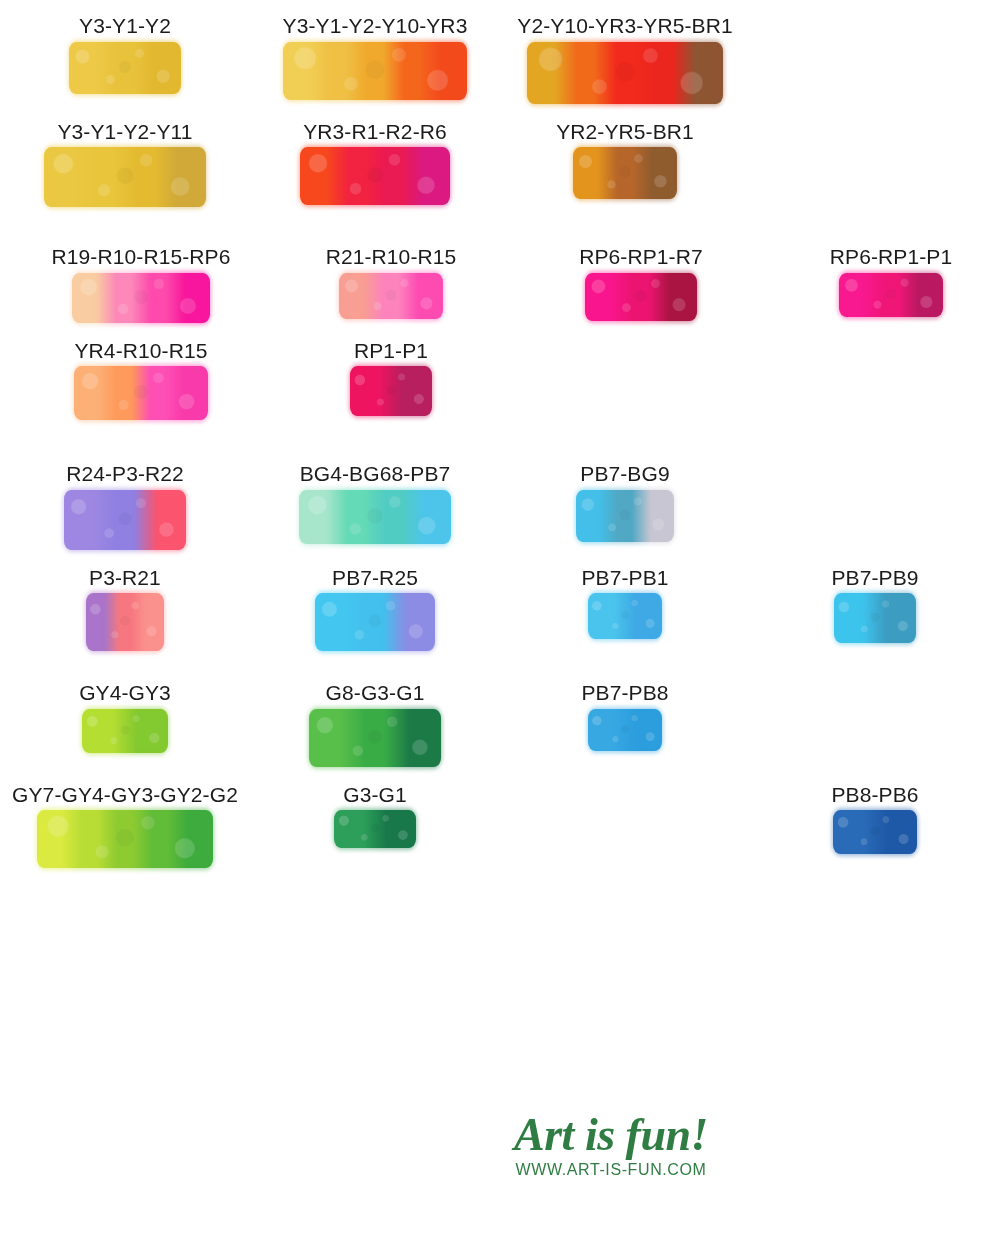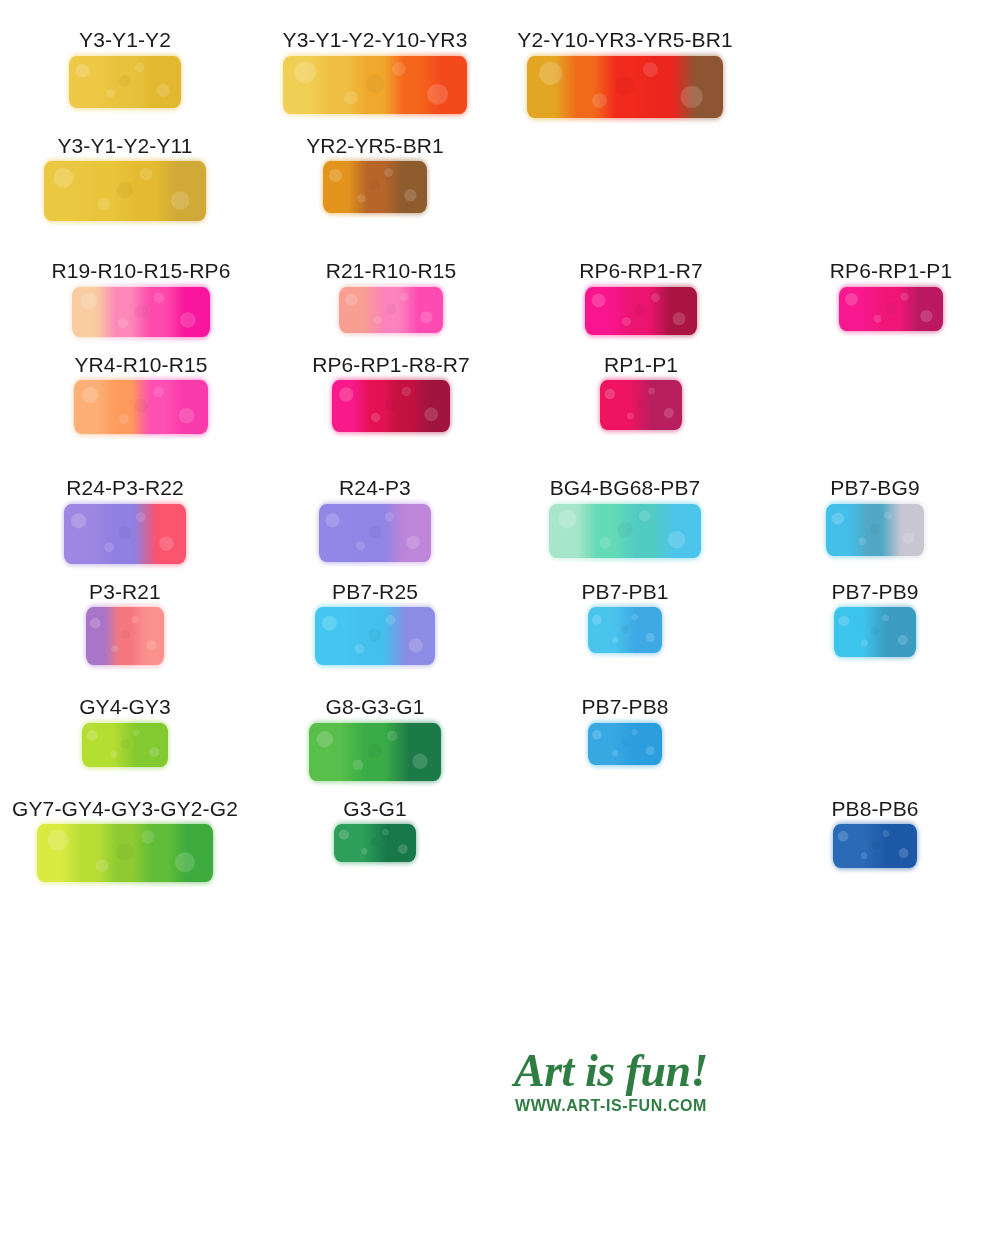--- a/index.html
+++ b/index.html
@@ -87,45 +87,45 @@
       radial-gradient(circle at 84% 66%, rgba(255,255,255,0.16) 0 6%, transparent 7%),
       radial-gradient(circle at 50% 48%, rgba(0,0,0,0.035) 0 9%, transparent 10%);
     pointer-events: none;
     mix-blend-mode: normal;
   }
 
   
   .brand-logo {
     position: absolute;
     left: 496px;
-    top: 1048px;
+    top: 1112px;
     width: 230px;
     text-align: center;
     user-select: none;
   }
   .brand-logo-title {
     font-family: "Liberation Serif", serif;
     font-size: 46px;
     font-weight: 700;
     font-style: italic;
     color: #2f7d43;
     line-height: 1;
     letter-spacing: -0.5px;
   }
   .brand-logo-url {
     font-family: "Liberation Sans", sans-serif;
     font-size: 16px;
-    font-weight: 700;
+    font-weight: 400;
     letter-spacing: 0.6px;
     color: #2f7d43;
     margin-top: 3px;
   }
 
   
-  #group-0 { padding-top: 28px; }
+  #group-0 { padding-top: 14px; }
   #group-1 { padding-top: 38px; margin-left: 16px; }
   #group-2 { padding-top: 42px; }
   #group-3 { padding-top: 30px; }
 
   .row-gap { height: 16px; }
 </style>
 </head>
 <body>
 
 <div class="chart-page">
@@ -153,20 +153,26 @@
         </div>
         <div class="row-gap"></div>
         <div class="swatch-row">
           <div class="swatch-cell">
             <div class="swatch-label">Y3-Y1-Y2-Y11</div>
             <div class="swatch-mark-wrap">
               <div class="swatch-mark" style="width: 162px; height: 60px; background: linear-gradient(90deg, rgb(234, 200, 68) 0%, rgb(234, 200, 68) 18%, rgb(232, 197, 63) 32%, rgb(232, 197, 63) 43%, rgb(227, 187, 51) 57%, rgb(227, 187, 51) 68%, rgb(207, 169, 58) 82%, rgb(207, 169, 58) 100%);"></div>
             </div>
           </div>
           <div class="swatch-cell">
+            <div class="swatch-label">YR3-R1-R2-R6</div>
+            <div class="swatch-mark-wrap">
+              <div class="swatch-mark" style="width: 150px; height: 58px; background: linear-gradient(90deg, rgb(244, 73, 31) 0%, rgb(244, 73, 31) 18%, rgb(239, 36, 64) 32%, rgb(239, 36, 64) 43%, rgb(231, 27, 82) 57%, rgb(231, 27, 82) 68%, rgb(216, 26, 127) 82%, rgb(216, 26, 127) 100%);"></div>
+            </div>
+          </div>
+          <div class="swatch-cell">
             <div class="swatch-label">YR2-YR5-BR1</div>
             <div class="swatch-mark-wrap">
               <div class="swatch-mark" style="width: 104px; height: 52px; background: linear-gradient(90deg, rgb(226, 148, 31) 0%, rgb(226, 148, 31) 24%, rgb(182, 102, 44) 42.67%, rgb(182, 102, 44) 57.33%, rgb(142, 92, 47) 76%, rgb(142, 92, 47) 100%);"></div>
             </div>
           </div>
         </div>
       </div>
       <div class="swatch-group" id="group-1">
         <div class="swatch-row">
           <div class="swatch-cell">
@@ -196,45 +202,33 @@
         </div>
         <div class="row-gap"></div>
         <div class="swatch-row">
           <div class="swatch-cell">
             <div class="swatch-label">YR4-R10-R15</div>
             <div class="swatch-mark-wrap">
               <div class="swatch-mark" style="width: 134px; height: 54px; background: linear-gradient(90deg, rgb(251, 176, 119) 0%, rgb(251, 176, 119) 18%, rgb(252, 154, 93) 32%, rgb(252, 154, 93) 43%, rgb(251, 80, 180) 57%, rgb(251, 80, 180) 68%, rgb(246, 59, 169) 82%, rgb(246, 59, 169) 100%);"></div>
             </div>
           </div>
           <div class="swatch-cell">
-            <div class="swatch-label">RP6-RP1-R8-R7</div>
-            <div class="swatch-mark-wrap">
-              <div class="swatch-mark" style="width: 118px; height: 52px; background: linear-gradient(90deg, rgb(246, 26, 137) 0%, rgb(246, 26, 137) 18%, rgb(225, 19, 84) 32%, rgb(225, 19, 84) 43%, rgb(192, 18, 64) 57%, rgb(192, 18, 64) 68%, rgb(158, 21, 63) 82%, rgb(158, 21, 63) 100%);"></div>
-            </div>
-          </div>
-          <div class="swatch-cell">
             <div class="swatch-label">RP1-P1</div>
             <div class="swatch-mark-wrap">
               <div class="swatch-mark" style="width: 82px; height: 50px; background: linear-gradient(90deg, rgb(235, 21, 96) 0%, rgb(235, 21, 96) 36%, rgb(181, 32, 94) 64%, rgb(181, 32, 94) 100%);"></div>
             </div>
           </div>
         </div>
       </div>
       <div class="swatch-group" id="group-2">
         <div class="swatch-row">
           <div class="swatch-cell">
             <div class="swatch-label">R24-P3-R22</div>
             <div class="swatch-mark-wrap">
               <div class="swatch-mark" style="width: 122px; height: 60px; background: linear-gradient(90deg, rgb(157, 135, 224) 0%, rgb(157, 135, 224) 24%, rgb(143, 128, 224) 42.67%, rgb(143, 128, 224) 57.33%, rgb(248, 85, 111) 76%, rgb(248, 85, 111) 100%);"></div>
-            </div>
-          </div>
-          <div class="swatch-cell">
-            <div class="swatch-label">R24-P3</div>
-            <div class="swatch-mark-wrap">
-              <div class="swatch-mark" style="width: 112px; height: 58px; background: linear-gradient(90deg, rgb(146, 134, 228) 0%, rgb(146, 134, 228) 24%, rgb(145, 132, 226) 42.67%, rgb(145, 132, 226) 57.33%, rgb(188, 134, 216) 76%, rgb(188, 134, 216) 100%);"></div>
             </div>
           </div>
           <div class="swatch-cell">
             <div class="swatch-label">BG4-BG68-PB7</div>
             <div class="swatch-mark-wrap">
               <div class="swatch-mark" style="width: 152px; height: 54px; background: linear-gradient(90deg, rgb(169, 230, 204) 0%, rgb(169, 230, 204) 18%, rgb(102, 217, 182) 32%, rgb(102, 217, 182) 43%, rgb(83, 203, 195) 57%, rgb(83, 203, 195) 68%, rgb(79, 197, 234) 82%, rgb(79, 197, 234) 100%);"></div>
             </div>
           </div>
           <div class="swatch-cell">
             <div class="swatch-label">PB7-BG9</div>

